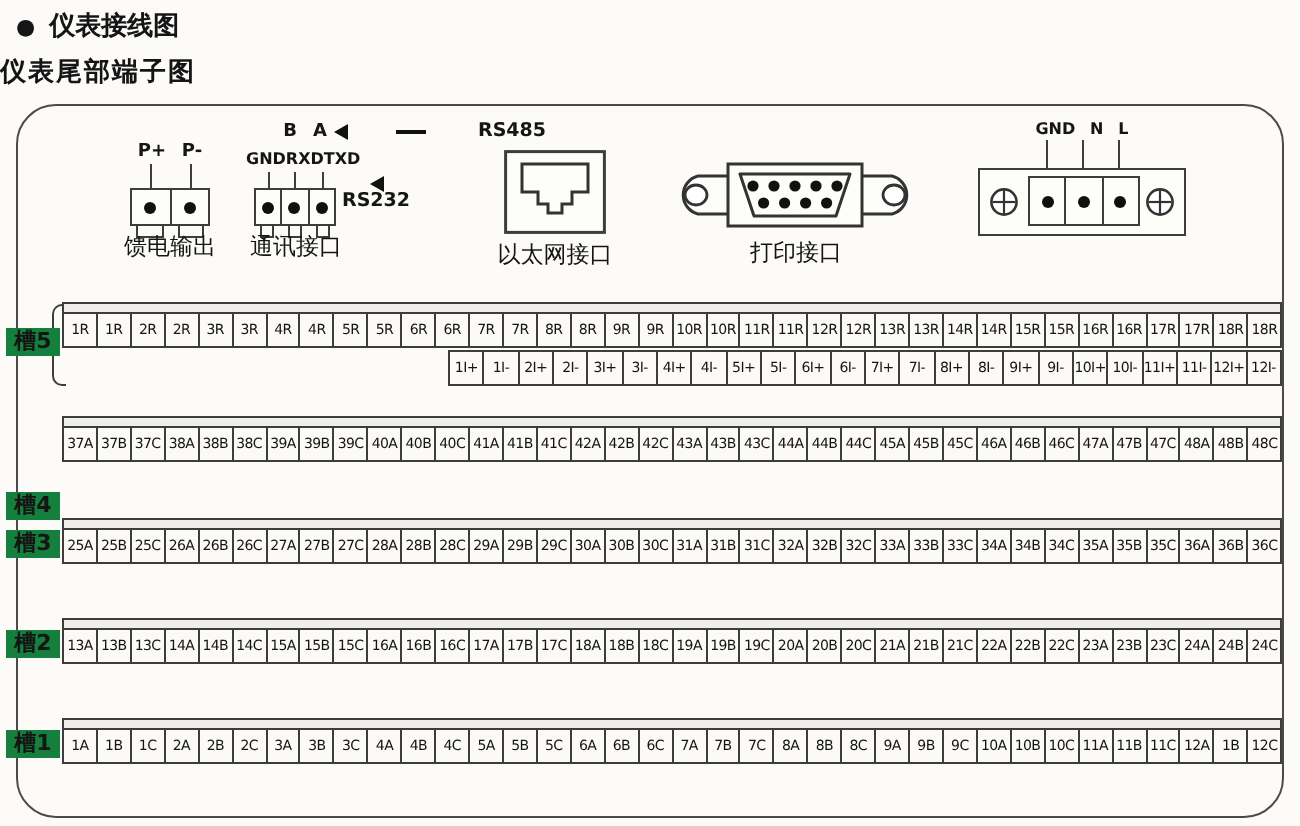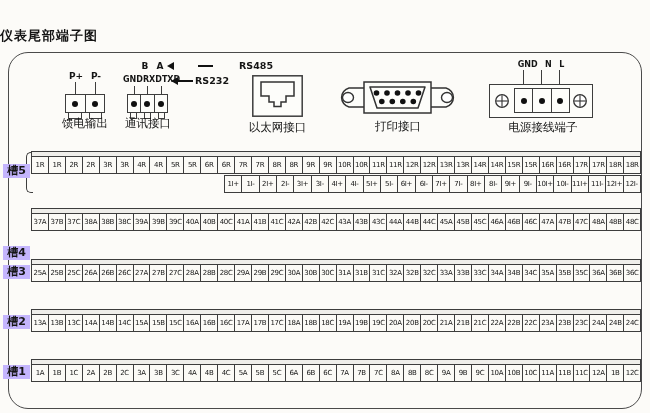--- a/index.html
+++ b/index.html
@@ -36,28 +36,31 @@
   .psub .tcell:first-child{border-left:none;}
 
   
   .strip{position:absolute;border:1.2px solid #3d3d3d;background:#fbfaf6;box-sizing:border-box;}
   .band{height:4px;border-bottom:1.2px solid #3d3d3d;background:#efeeea;}
   .cells{display:flex;height:16px;}
   .cells .cell{flex:1;border-left:1px solid #3d3d3d;display:flex;align-items:center;justify-content:center;
                font-size:7px;letter-spacing:-0.3px;white-space:nowrap;overflow:hidden;}
   .cells .cell:first-child{border-left:none;}
   .slotlabel{position:absolute;left:-6px;width:27px;font-size:11px;font-weight:600;text-align:center;
-             background:#c4b5fd;z-index:2;line-height:14px;}
+             background:#15803d;z-index:2;line-height:14px;}
   .bracket{position:absolute;left:17px;width:6px;border:1.2px solid #3d3d3d;border-right:none;border-radius:5px 0 0 5px;background:transparent;}
 </style>
 </head>
 <body>
 
 <div class="page">
 
+  <div class="heading">
+    <span class="bullet">●</span><span>仪表接线图</span>
+  </div>
   <div class="title">仪表尾部端子图</div>
 
   <div class="panel">
 
     <div class="pinrow f9" style="left:56px;top:18px;width:40px;">
         <span class="pin">P+</span>
         <span class="pin">P-</span>
       </div>
     <div class="vline" style="left:66px;top:29px;height:12px;"></div>
     <div class="vline" style="left:86px;top:29px;height:12px;"></div>
@@ -82,21 +85,21 @@
     <div class="arrowrow" style="left:158px;top:8px;gap:24px;">
       <span class="tri"></span>
         <span class="aline"></span>
         <span class="atext">RS485</span>
     </div>
     <div class="pinrow f8" style="left:114px;top:22px;width:50px;">
         <span class="pin">GND</span>
         <span class="pin">RXD</span>
         <span class="pin">TXD</span>
       </div>
-    <div class="arrowrow" style="left:162px;top:23px;">
+    <div class="arrowrow" style="left:162px;top:35px;flex-direction:column;">
       <span class="tri"></span>
         <span class="aline"></span>
         <span class="atext">RS232</span>
     </div>
     <div class="vline" style="left:125px;top:33px;height:8px;"></div>
     <div class="vline" style="left:138px;top:33px;height:8px;"></div>
     <div class="vline" style="left:152px;top:33px;height:8px;"></div>
     <div class="termblock" style="left:118px;top:41px;width:41px;">
       <div class="tblock">
           <div class="tcell">
@@ -174,21 +177,20 @@
             <div class="dot"></div>
           </div>
         <div class="tcell">
             <div class="dot"></div>
           </div>
         <div class="tcell">
             <div class="dot"></div>
           </div>
       </div>
     </div>
-    <div class="clabel" style="left:494px;top:67px;width:80px;">电源接线端子</div>
 
     <div class="slotlabel" style="top:111px;">槽5</div>
     <div class="bracket" style="top:99px;height:39px;"></div>
     <div class="strip" style="left:22px;top:98px;width:610px;">
       <div class="band"></div>
       <div class="cells">
           <span class="cell">1R</span>
           <span class="cell">1R</span>
           <span class="cell">2R</span>
           <span class="cell">2R</span>

